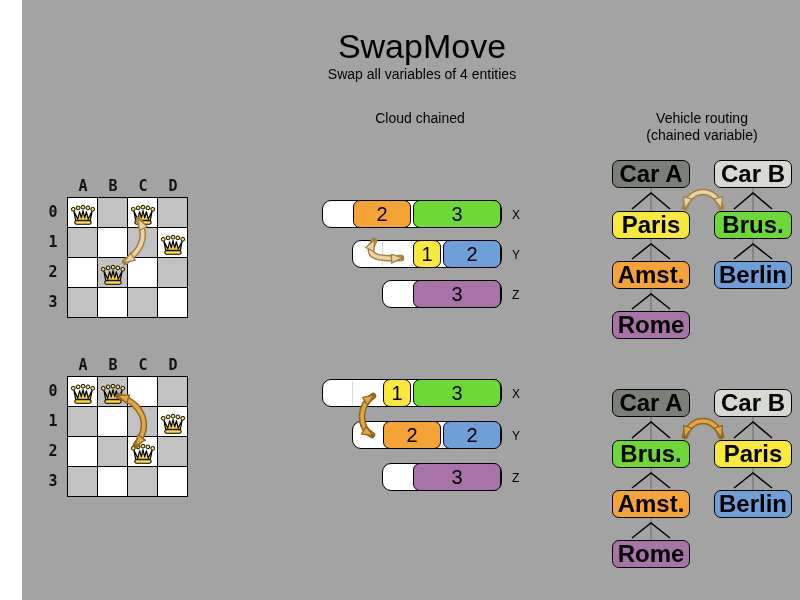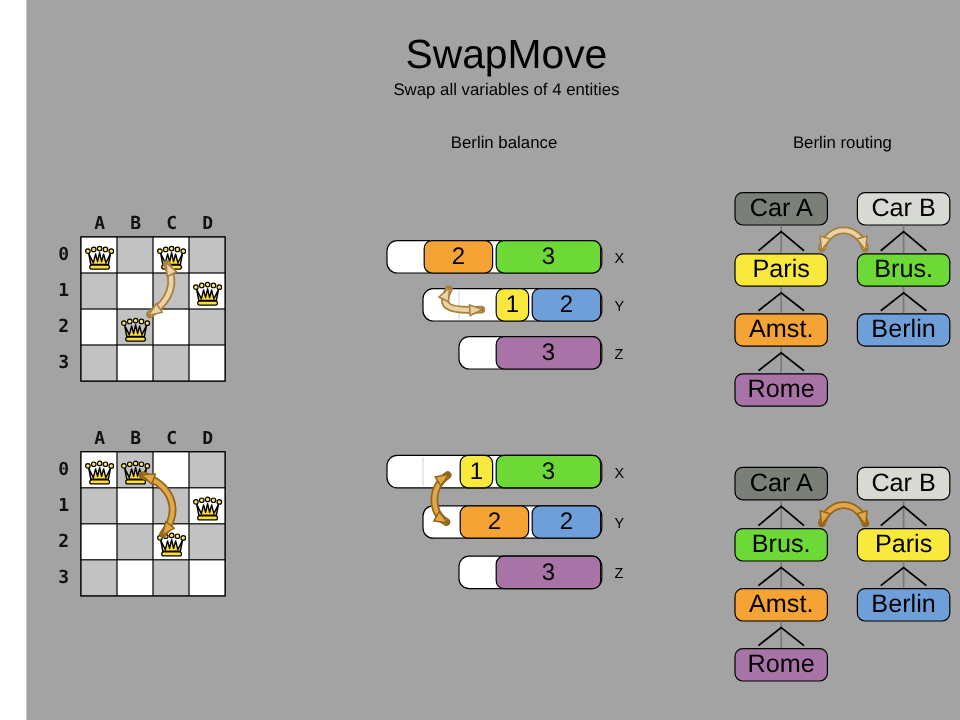--- a/index.html
+++ b/index.html
@@ -15,21 +15,21 @@
   .board-label{position:absolute;font-family:"DejaVu Sans Mono",monospace;font-weight:bold;
                font-size:15px;color:#111;text-align:center;line-height:1;}
   .queen{position:absolute;width:28px;height:23px;}
   .track{position:absolute;height:28px;background:#fff;border:1.5px solid #000;border-radius:9px;
          box-sizing:border-box;}
   .gridline{position:absolute;width:1px;height:24px;background:#d9d9d9;}
   .block{position:absolute;height:28px;border:1.5px solid #000;border-radius:7px;box-sizing:border-box;
          display:flex;align-items:center;justify-content:center;font-size:20px;}
   .cloud-label{position:absolute;font-size:12px;line-height:1;}
   .vbox{position:absolute;width:78px;height:28px;border:1.5px solid #000;border-radius:7px;
-        box-sizing:border-box;display:flex;align-items:center;justify-content:center;font-size:21px;}
+        box-sizing:border-box;display:flex;align-items:center;justify-content:center;font-size:24px;font-weight:bold;}
   .connector{position:absolute;overflow:visible;}
   .overlay{position:absolute;left:0;top:0;pointer-events:none;}
 </style>
 </head>
 <body>
 
 <div class="canvas">
 
   <svg width="0" height="0" style="position:absolute" aria-hidden="true">
     <defs>
@@ -47,22 +47,23 @@
       </marker>
       <marker id="ah-after" markerUnits="userSpaceOnUse" markerWidth="16" markerHeight="14" refX="10.5" refY="5" orient="auto-start-reverse">
         <path d="M1,0.6 L12,5 L1,9.4 Z" fill="#E3A747" stroke="#8F661C" stroke-width="1.3"></path>
       </marker>
     </defs>
   </svg>
 
   <div class="title">SwapMove</div>
   <div class="subtitle">Swap all variables of 4 entities</div>
 
-  <div class="sec-hdr" style="left:318px;top:110px;width:160px">Berlin balance</div>
-  <div class="sec-hdr" style="left:590px;top:110px;width:180px">Berlin routing</div>
+  <div class="sec-hdr" style="left:318px;top:110px;width:160px">Cloud chained</div>
+  <div class="sec-hdr" style="left:590px;top:110px;width:180px">Vehicle routing</div>
+  <div class="sec-hdr" style="left:590px;top:127px;width:180px">(chained variable)</div>
 
   <div id="scene">
       <div class="board" style="left: 45px; top: 197px;">
         <div class="cell"></div>
         <div class="cell dark"></div>
         <div class="cell"></div>
         <div class="cell dark"></div>
         <div class="cell dark"></div>
         <div class="cell"></div>
         <div class="cell dark"></div>

